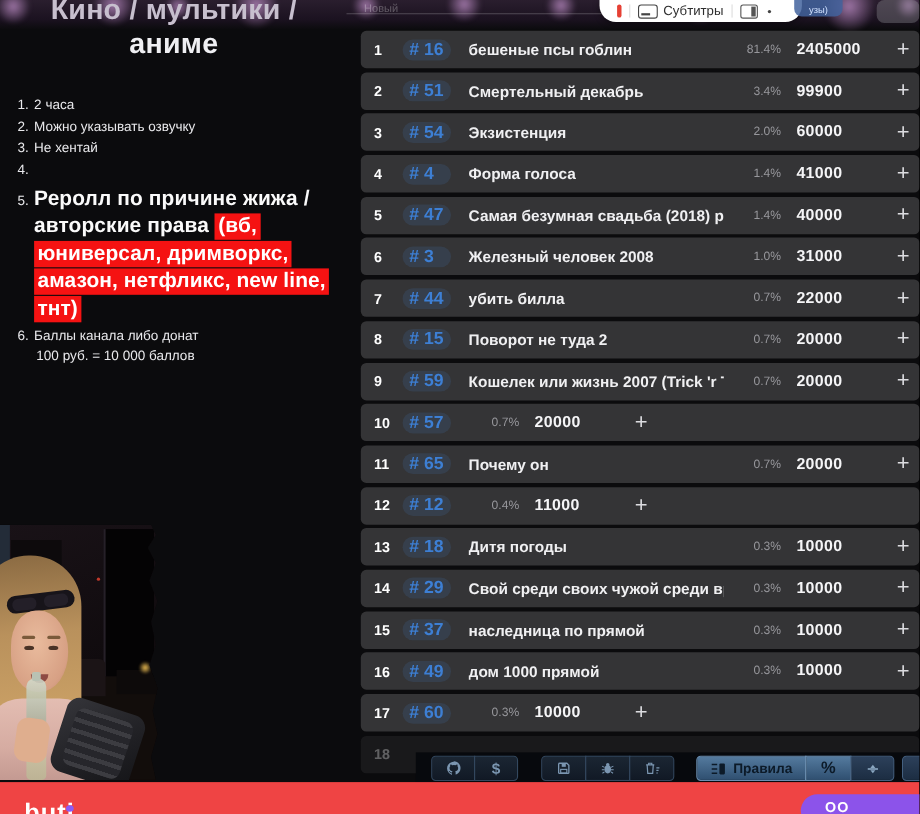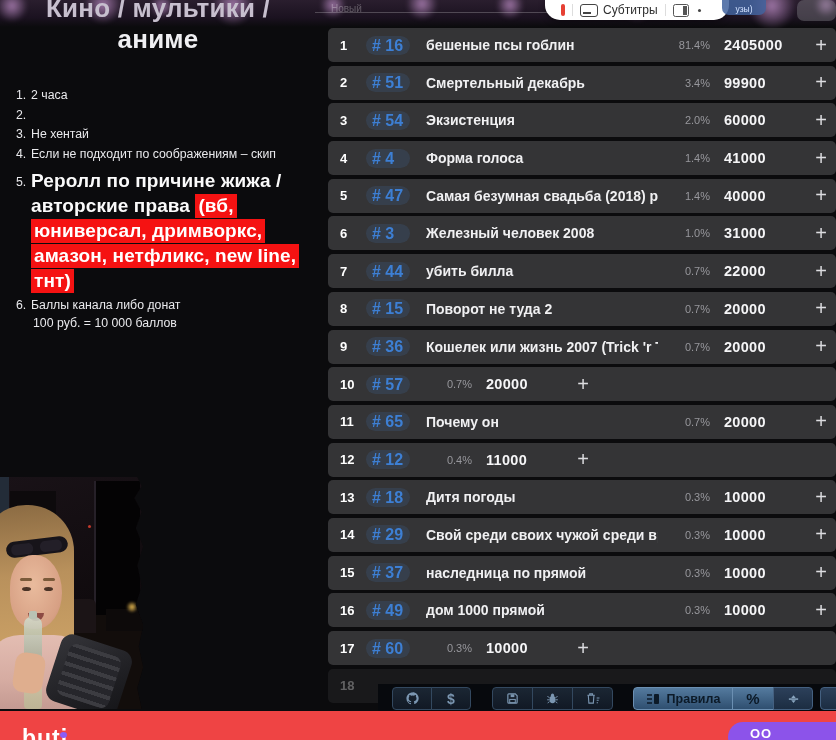--- a/index.html
+++ b/index.html
@@ -171,28 +171,28 @@
     <div class="t1">Кино / мультики /</div>
     <div>аниме</div>
   </div>
   <div id="rules">
       <div class="rule small">
         <span class="rule-num">1.</span>
         <span class="rule-body">2 часа</span>
       </div>
       <div class="rule small">
         <span class="rule-num">2.</span>
+        <span class="rule-body">Можно указывать озвучку</span>
       </div>
       <div class="rule small">
         <span class="rule-num">3.</span>
         <span class="rule-body">Не хентай</span>
       </div>
       <div class="rule small">
         <span class="rule-num">4.</span>
-        <span class="rule-body">Если не подходит по соображениям – скип</span>
       </div>
       <div class="rule large">
         <span class="rule-num">5.</span>
         <span class="rule-body"><span>Реролл по причине жижа / авторские права </span><mark class="hl">(вб, юниверсал, дримворкс, амазон, нетфликс, new line, тнт)</mark></span>
       </div>
       <div class="rule small">
         <span class="rule-num">6.</span>
         <span class="rule-body">Баллы канала либо донат<div class="rule-line2">100 руб. = 10 000 баллов</div></span>
       </div>
     </div>
@@ -265,21 +265,21 @@
       <span class="lot-pos">8</span>
       <span class="lot-badge"># 15</span>
       <span class="lot-name">Поворот не туда 2</span>
       <span class="lot-percent">0.7%</span>
       <span class="lot-value">20000</span>
       <span class="lot-plus">+</span>
     </div>
 
     <div class="lot-row">
       <span class="lot-pos">9</span>
-      <span class="lot-badge"># 36</span>
+      <span class="lot-badge"># 59</span>
       <span class="lot-name">Кошелек или жизнь 2007 (Trick 'r Tre</span>
       <span class="lot-percent">0.7%</span>
       <span class="lot-value">20000</span>
       <span class="lot-plus">+</span>
     </div>
 
     <div class="lot-row">
       <span class="lot-pos">10</span>
       <span class="lot-badge"># 57</span>
       <span class="lot-percent">0.7%</span>

